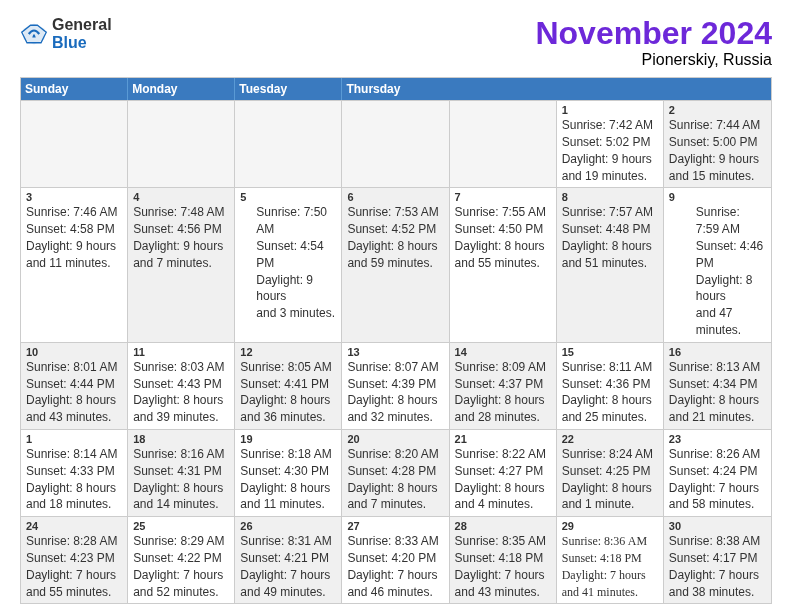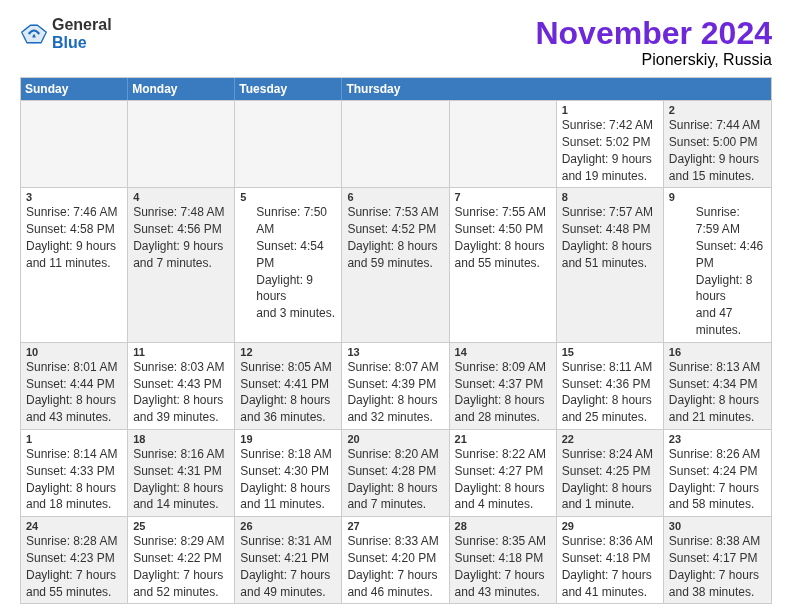--- a/index.html
+++ b/index.html
@@ -343,21 +343,21 @@
           </div>
           <div class="cal-cell shaded">
             <span class="day-num">28</span>
             <div class="day-info" style="white-space: pre-line;">Sunrise: 8:35 AM
 Sunset: 4:18 PM
 Daylight: 7 hours
 and 43 minutes.</div>
           </div>
           <div class="cal-cell">
             <span class="day-num">29</span>
-            <div class="day-info" style="white-space: pre-line;">Sunrise: 8:36 AM
+            <div class="day-info" style="white-space: pre-line; font-family: Liberation Serif, serif;">Sunrise: 8:36 AM
 Sunset: 4:18 PM
 Daylight: 7 hours
 and 41 minutes.</div>
           </div>
           <div class="cal-cell shaded">
             <span class="day-num">30</span>
             <div class="day-info" style="white-space: pre-line;">Sunrise: 8:38 AM
 Sunset: 4:17 PM
 Daylight: 7 hours
 and 38 minutes.</div>

